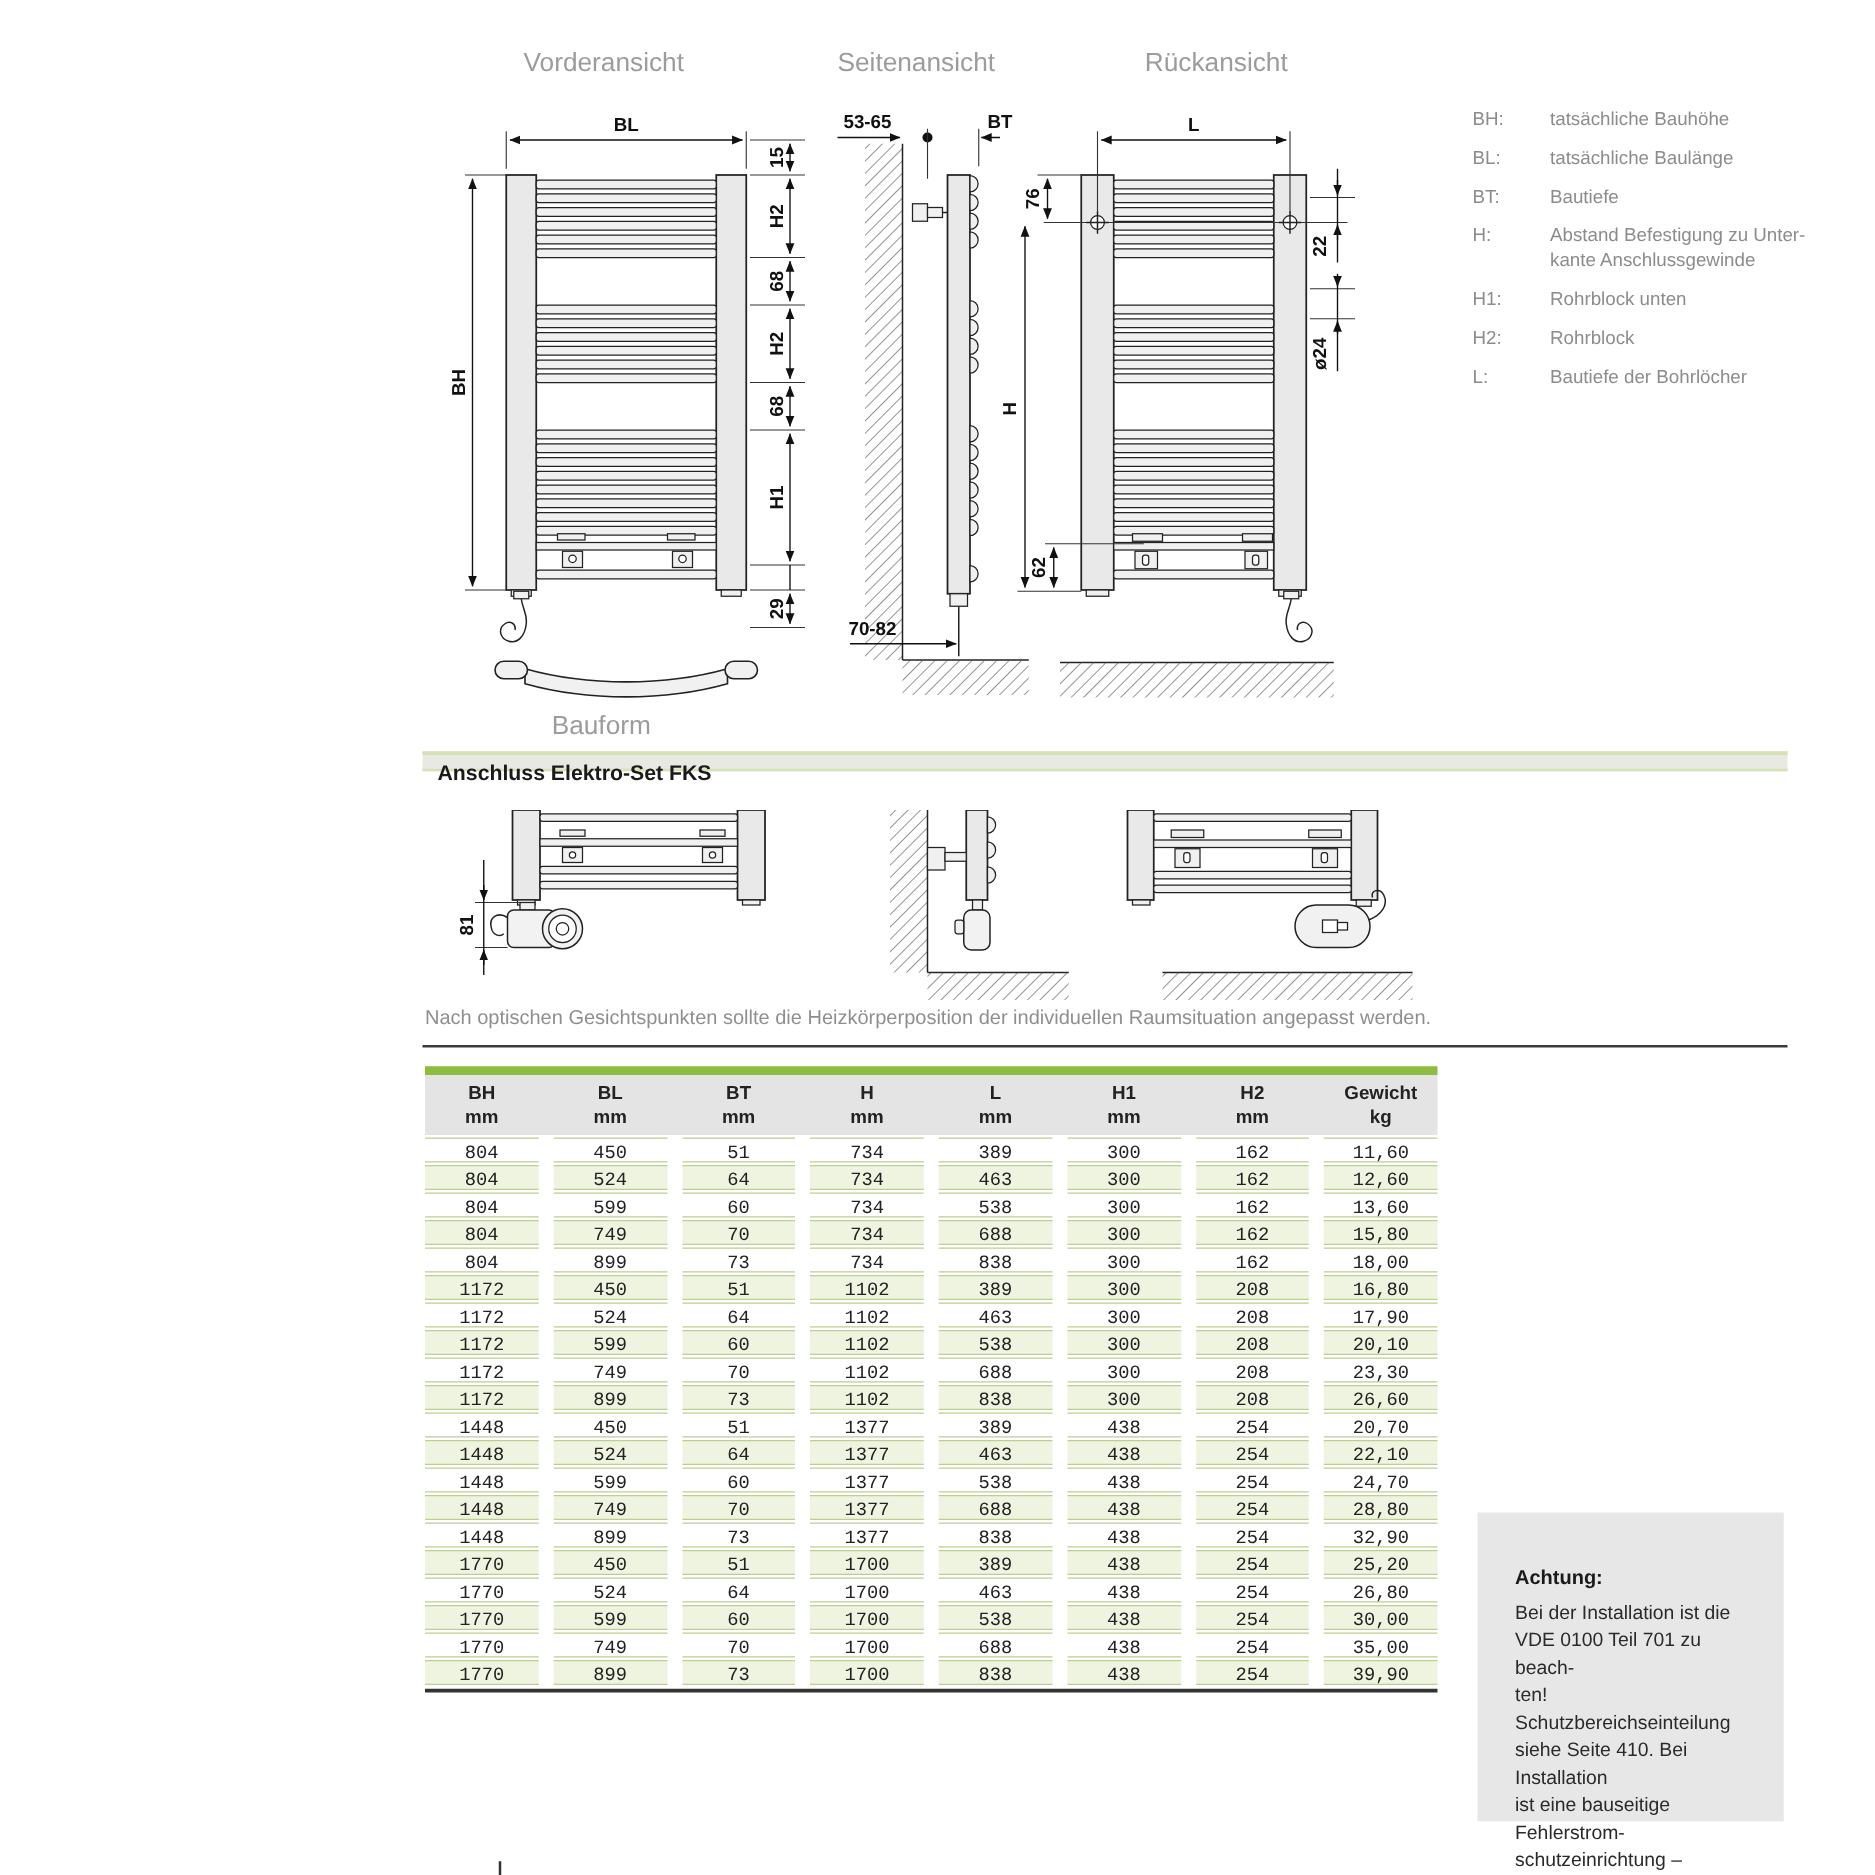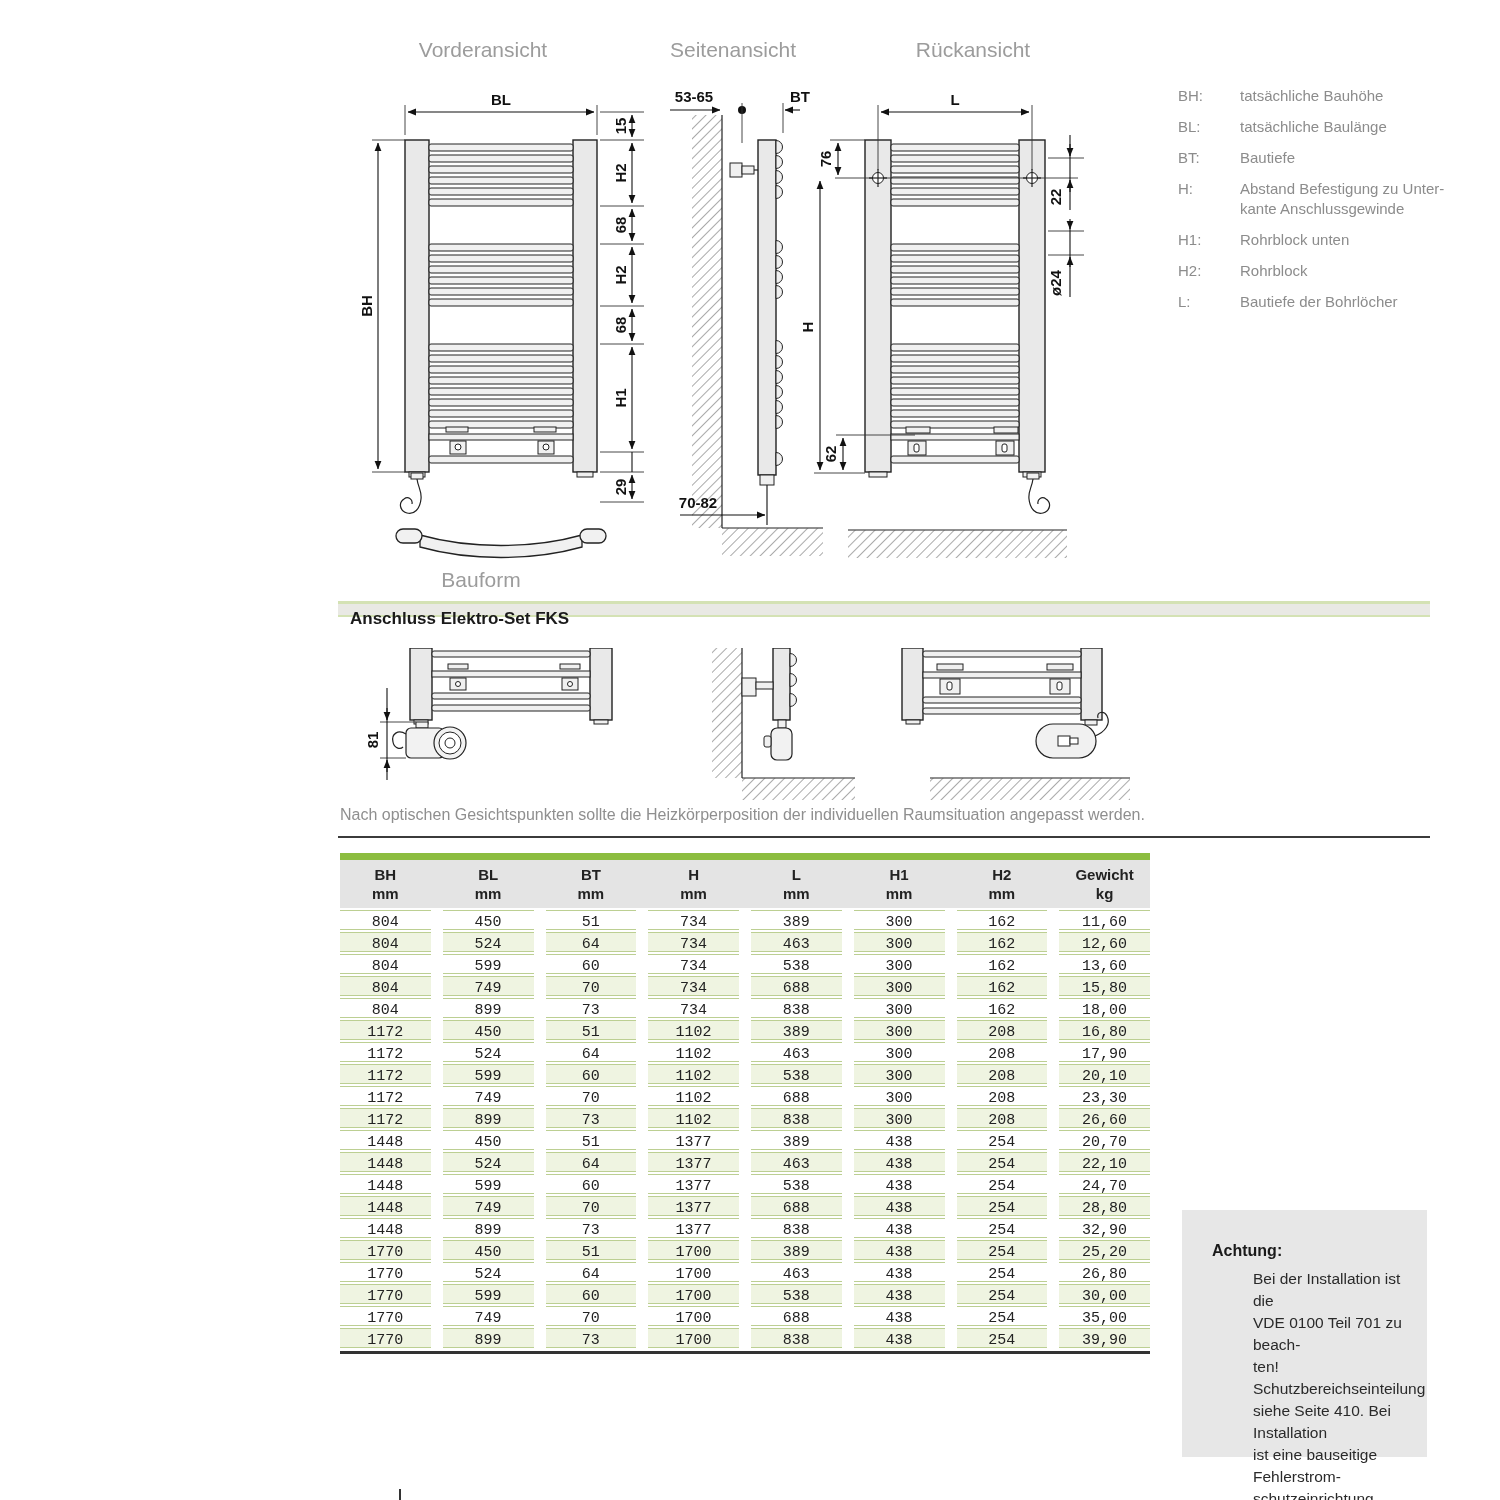--- a/index.html
+++ b/index.html
@@ -42,23 +42,23 @@
   .hcell:last-child{margin-right:0;}
   .trow{display:flex;margin-top:2px;height:20px;font-family:Liberation Mono, monospace;}
   .trow:first-child{margin-top:2px;}
   .tcell{flex:1;margin-right:12px;text-align:center;font-size:15px;line-height:23px;color:#222;
     background:#fff;border-top:1px solid var(--rowborder);border-bottom:1px solid var(--rowborder);box-sizing:border-box;}
   .tcell:last-child{margin-right:0;}
   .trow.alt .tcell{background:var(--rowalt);}
   .table-rule{height:3px;background:#333;margin-top:3px;}
 
   .warning{position:absolute;left:1182px;top:1210px;width:245px;height:247px;background:var(--warnbg);
-    box-sizing:border-box;padding:30px 18px 0 30px;}
+    box-sizing:border-box;padding:42px 18px 0 30px;}
   .warning-title{font-weight:bold;font-size:16px;color:#1a1a1a;margin-bottom:6px;line-height:22px;}
-  .wline{font-size:15.5px;line-height:22px;color:#2a2a2a;margin-left:41px;}
+  .wline{font-size:15.5px;line-height:22px;color:#2a2a2a;}
 
   .frag{position:absolute;left:399px;top:1489px;width:2px;height:11px;background:#333;}
 </style>
 </head>
 <body>
 
 <svg class="drawsvg" style="left:330px;top:35px;" width="810" height="570" viewBox="0 0 810 570">
   <defs>
     <marker id="ar" viewBox="0 0 10 10" refX="9.5" refY="5" markerWidth="8" markerHeight="8" orient="auto-start-reverse">
       <path d="M0,1 L10,5 L0,9 z" fill="#111"></path>

